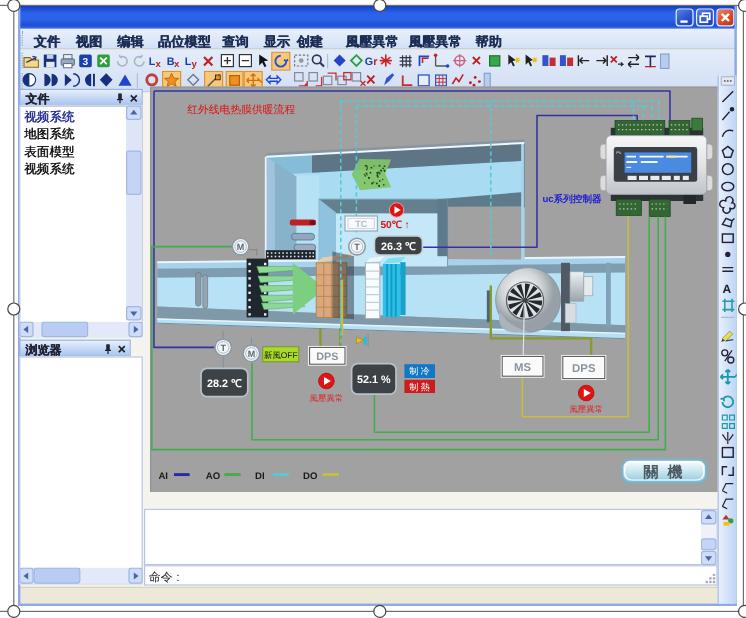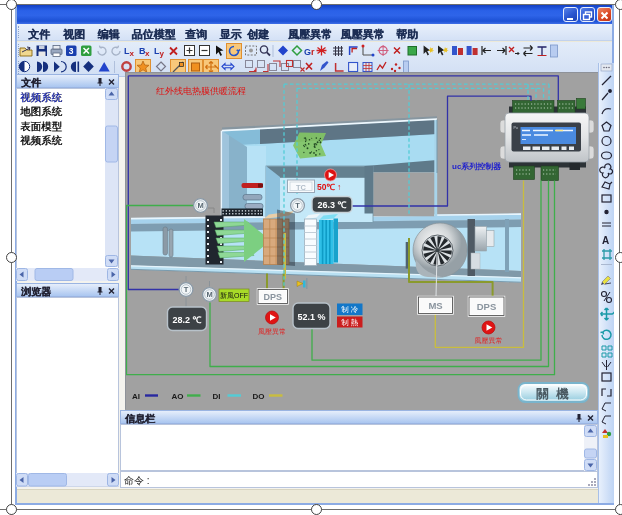--- a/index.html
+++ b/index.html
@@ -331,38 +331,30 @@
         <rect x="2.5" y="1" width="3" height="5" fill="#223"></rect>
         <path d="M13,2.5 l5,5 m0,-5 l-5,5" stroke="#223" stroke-width="1.4"></path>
       </svg>
     </div>
   <div class="pwin" style="left:16px;top:88px;width:103px;height:193px"></div>
   <div class="item" style="left:20px;top:91px;color:#2230cc">视频系统</div>
   <div class="item" style="left:20px;top:105px">地图系统</div>
   <div class="item" style="left:20px;top:119.5px">表面模型</div>
   <div class="item" style="left:20px;top:133.5px">视频系统</div>
 
-  <div class="phead" style="left:16px;top:283px;width:103px">
+  <div class="phead" style="left:16px;top:283px;width:93px">
       <span class="tt">浏览器</span>
     <svg width="20" height="11" style="position:absolute;right:2px;top:1.5px">
         <path d="M4,1 v5 M1.5,6 h5 M4,6 v3" stroke="#223" stroke-width="1.1" fill="none"></path>
         <rect x="2.5" y="1" width="3" height="5" fill="#223"></rect>
         <path d="M13,2.5 l5,5 m0,-5 l-5,5" stroke="#223" stroke-width="1.4"></path>
       </svg>
     </div>
   <div class="pwin" style="left:16px;top:297px;width:103px;height:190px"></div>
 
-  <div class="phead" style="left:120px;top:410px;width:478px">
-      <span class="tt">信息栏</span>
-    <svg width="20" height="11" style="position:absolute;right:2px;top:1.5px">
-        <path d="M4,1 v5 M1.5,6 h5 M4,6 v3" stroke="#223" stroke-width="1.1" fill="none"></path>
-        <rect x="2.5" y="1" width="3" height="5" fill="#223"></rect>
-        <path d="M13,2.5 l5,5 m0,-5 l-5,5" stroke="#223" stroke-width="1.4"></path>
-      </svg>
-    </div>
   <div class="pwin" style="left:120px;top:424px;width:478px;height:47px"></div>
   <div class="pwin" style="left:120px;top:471px;width:478px;height:17px"></div>
   <div style="position:absolute;left:124px;top:474px;font-size:10px;color:#222">命令 :</div>
 
   <div id="rtb" style="position:absolute;left:598px;top:63px;width:15.5px;height:440px;
   background:linear-gradient(90deg,#e8f0fc,#bed4f4);border-left:1px solid #a8c0e8;">
   <svg width="15" height="440" font-family="Liberation Sans,sans-serif">
     <rect x="2" y="1" width="11" height="7" fill="#e4e8f0" stroke="#98a8c8" stroke-width="0.7"></rect>
     <circle cx="5" cy="4.5" r="0.8" fill="#667"></circle>
         <circle cx="7.5" cy="4.5" r="0.8" fill="#667"></circle>

